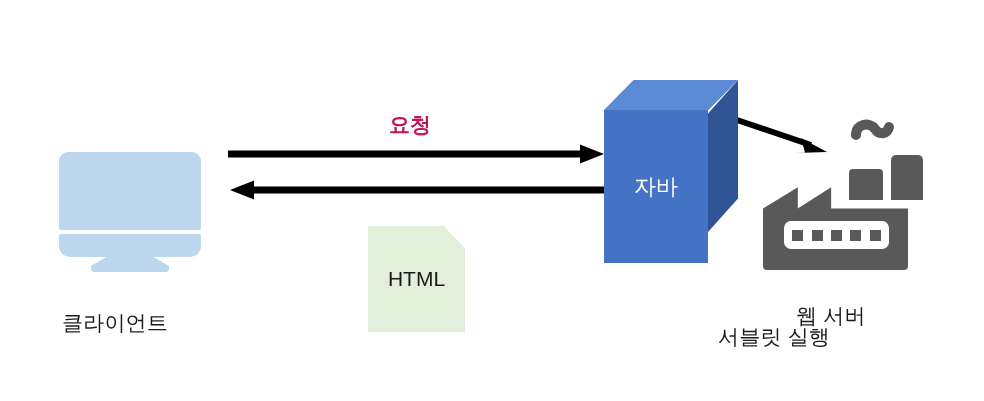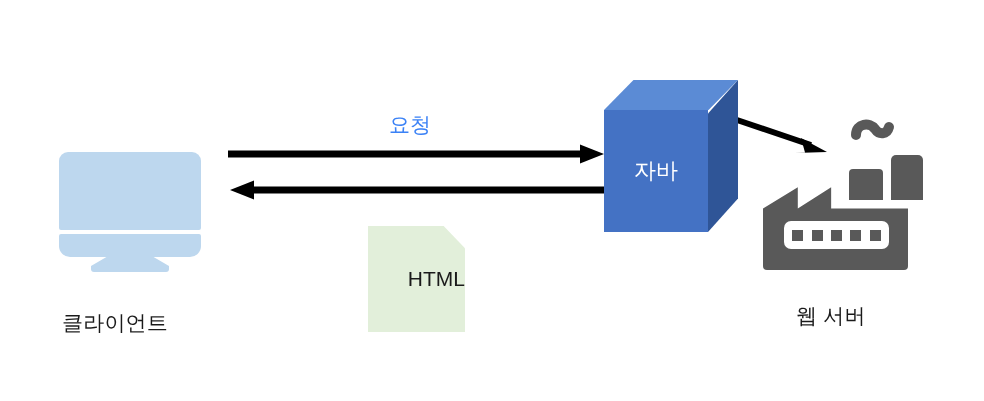--- a/index.html
+++ b/index.html
@@ -64,22 +64,23 @@
   }
   #client-label   { left: 62px;  top: 297px; margin-top: 12px; }
   #webserver-label{ left: 796px; top: 283px; margin-top: 19px; }
   #servlet-exec-label { left: 718px; top: 323px; }
 
   
   #request-label {
     left: 389px;
     top: 111px;
     font-size: 21px;
-    color: #3b82f6;
+    color: #be185d;
     white-space: nowrap;
+    font-weight: bold;
   }
 
   
   .arrow-svg { position: absolute; overflow: visible; }
   #arrow-request  { left: 228px; top: 143px; }
   #arrow-response { left: 228px; top: 179px; }
   #arrow-exec     { left: 735px; top: 112px; }
 
   
   #servlet-box {
@@ -102,21 +103,21 @@
     width: 30px;
     height: 152px;
     background: #2f5597;
     clip-path: polygon(100% 0%, 100% 78%, 0% 100%, 0% 22%);
   }
   .box-front {
     position: absolute;
     left: 0;
     top: 30px;
     width: 104px;
-    height: 122px;
+    height: 153px;
     background: #4472c4;
     display: flex;
     flex-direction: column;
     align-items: center;
     justify-content: center;
     gap: 2px;
   }
   .box-front span {
     color: #ffffff;
     font-size: 22px;
@@ -127,21 +128,21 @@
   
   #html-doc {
     left: 368px;
     top: 226px;
     width: 97px;
     height: 106px;
     background: #e2efda;
     clip-path: polygon(0% 0%, 78% 0%, 100% 21%, 100% 100%, 0% 100%);
     display: flex;
     align-items: center;
-    justify-content: flex-end;
+    justify-content: center;
   }
   #html-doc span {
     font-size: 21px;
     color: #1a1a1a;
   }
 
   
   #factory-icon {
     left: 763px;
     top: 118px;
@@ -250,14 +251,15 @@
     <div class="fac-window">
       <i></i>
       <i></i>
       <i></i>
       <i></i>
       <i></i>
     </div>
   </div>
 
   <div id="webserver-label" class="caption">웹 서버</div>
+  <div id="servlet-exec-label" class="caption">서블릿 실행</div>
 
 </div>
 
 </body></html>

